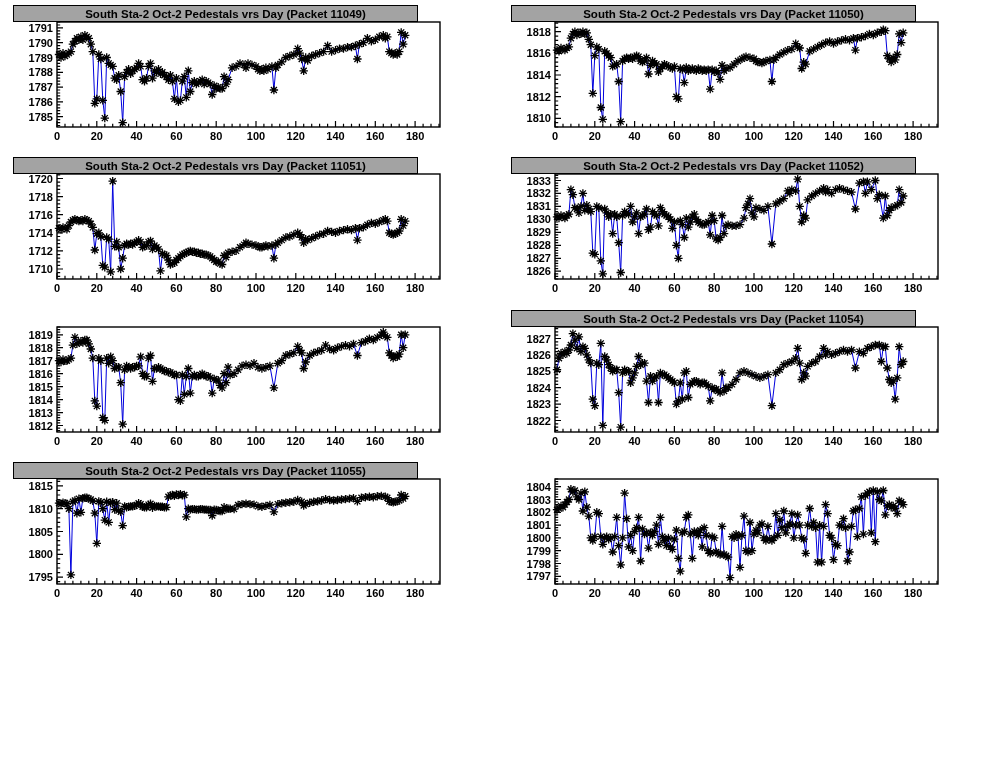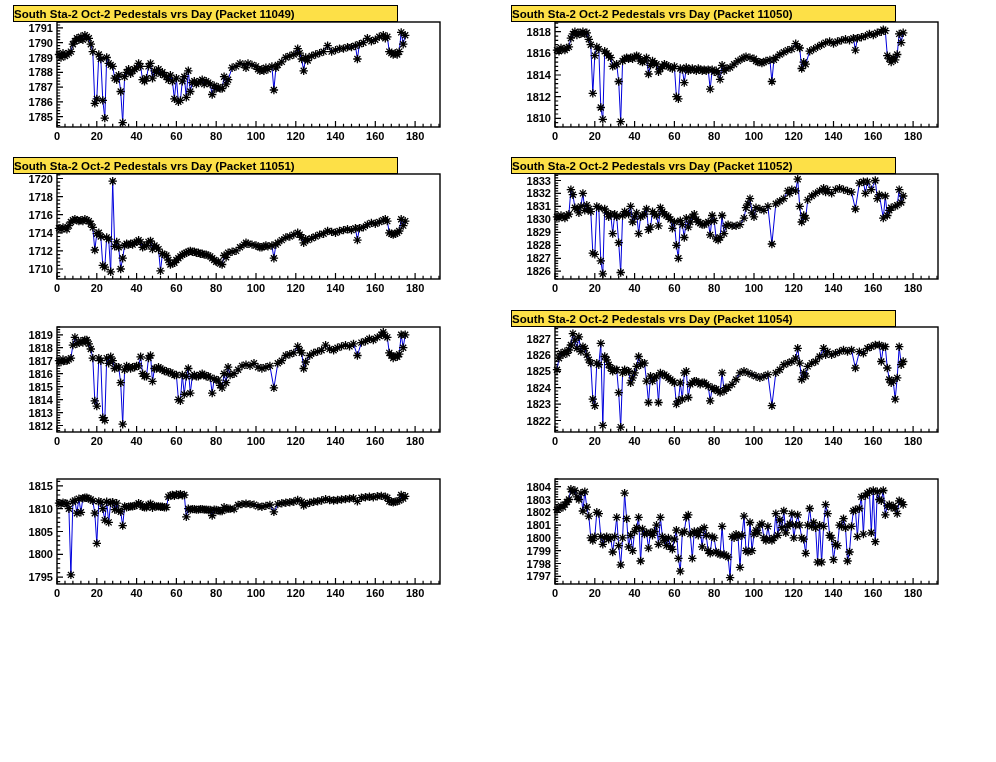--- a/index.html
+++ b/index.html
@@ -1,21 +1,21 @@
 <!DOCTYPE html>
 <html><head>
 <meta charset="utf-8">
 <style>
   html,body{margin:0;padding:0;background:#ffffff;}
   .canvas{position:relative;width:996px;height:762px;background:#ffffff;overflow:hidden;
           font-family:"Liberation Sans",sans-serif;}
   .pad{position:absolute;width:498px;height:152px;}
   .plot-svg{position:absolute;left:0;top:0;}
-  .title-box{position:absolute;left:13px;top:5px;width:383px;height:15px;background:#fde047;
-             border:1.5px solid #000;display:flex;align-items:center;justify-content:flex-start;}
+  .title-box{position:absolute;left:13px;top:5px;width:383px;height:15px;background:#a3a3a3;
+             border:1.5px solid #000;display:flex;align-items:center;justify-content:center;padding-left:20px;}
   .plot-title{font:bold 11.5px "Liberation Sans",sans-serif;color:#000;white-space:nowrap;}
   svg text.tick{font:bold 11px "Liberation Sans",sans-serif;fill:#000;}
 </style>
 </head>
 <body>
 
 <div class="canvas">
   <div class="pad" style="left:0px;top:0px">
     <svg class="plot-svg" width="498" height="152">
         <rect x="57" y="22" width="383" height="105" fill="#ffffff" stroke="#000000" stroke-width="1.4"></rect>
@@ -194,20 +194,23 @@
         <text x="375.3" y="139.5" text-anchor="middle" class="tick">160</text>
         <text x="415.1" y="139.5" text-anchor="middle" class="tick">180</text>
         <text x="53" y="124.2" text-anchor="end" class="tick">1795</text>
         <text x="53" y="101.3" text-anchor="end" class="tick">1800</text>
         <text x="53" y="78.5" text-anchor="end" class="tick">1805</text>
         <text x="53" y="55.7" text-anchor="end" class="tick">1810</text>
         <text x="53" y="32.8" text-anchor="end" class="tick">1815</text>
         <polyline points="59.0,46.2 61.0,46.7 63.0,45.7 65.0,46.2 66.9,46.7 68.9,51.7 70.9,117.9 72.9,44.8 74.9,43.5 76.9,56.2 78.9,41.6 80.9,55.3 82.9,41.2 84.9,40.7 86.8,40.7 88.8,41.6 90.8,42.5 92.8,43.9 94.8,56.2 96.8,86.4 98.8,44.4 100.8,45.3 102.8,51.7 104.8,63.1 106.7,44.8 108.7,65.4 110.7,45.7 112.7,45.3 114.7,52.6 116.7,46.2 118.7,53.5 120.7,54.9 122.7,68.6 124.6,49.4 126.6,50.3 128.6,49.8 130.6,49.4 132.6,49.4 134.6,48.9 136.6,48.0 138.6,46.2 140.6,47.1 142.6,49.8 144.5,50.3 146.5,50.3 148.5,47.6 150.5,46.7 152.5,50.8 154.5,48.9 156.5,49.4 158.5,49.4 160.5,49.8 162.4,49.8 164.4,50.3 166.4,50.3 168.4,39.8 170.4,38.4 172.4,38.0 174.4,38.9 176.4,37.5 178.4,38.0 180.4,37.1 182.3,38.4 184.3,38.0 186.3,59.9 188.3,51.7 190.3,52.6 192.3,52.1 194.3,52.1 196.3,52.6 198.3,52.6 200.3,52.1 202.2,52.1 204.2,52.6 206.2,52.6 208.2,53.0 210.2,53.0 212.2,58.5 214.2,52.6 216.2,53.0 218.2,53.5 220.1,54.0 222.1,54.0 224.1,50.3 226.1,52.1 228.1,51.7 230.1,51.7 234.1,52.1 238.1,48.0 242.0,47.1 246.0,46.7 250.0,47.1 254.0,47.6 258.0,49.4 261.9,49.8 265.9,48.9 269.9,48.0 273.9,54.9 277.8,47.1 281.8,46.2 285.8,45.7 289.8,45.3 293.8,44.8 297.7,43.0 301.7,44.8 303.7,48.5 305.7,47.1 309.7,45.7 313.7,44.8 317.6,44.4 321.6,43.5 325.6,42.1 329.6,43.0 333.6,43.5 337.5,43.0 341.5,42.5 345.5,42.1 349.5,41.6 353.5,41.2 357.4,44.4 361.4,40.7 365.4,40.3 369.4,39.8 373.3,40.3 377.3,39.3 381.3,38.9 385.3,39.8 387.3,40.7 389.3,44.4 391.3,44.8 393.2,45.3 395.2,44.8 397.2,44.4 399.2,43.5 401.2,38.0 403.2,41.6 405.2,39.3" fill="none" stroke="#0000dd" stroke-width="1"></polyline>
         <path d="M54.8,46.2H63.2M59.0,42.0V50.4M56.0,43.2L62.0,49.2M56.0,49.2L62.0,43.2M56.8,46.7H65.2M61.0,42.5V50.9M58.0,43.7L64.0,49.7M58.0,49.7L64.0,43.7M58.8,45.7H67.2M63.0,41.5V49.9M60.0,42.7L66.0,48.7M60.0,48.7L66.0,42.7M60.8,46.2H69.2M65.0,42.0V50.4M62.0,43.2L68.0,49.2M62.0,49.2L68.0,43.2M62.7,46.7H71.1M66.9,42.5V50.9M63.9,43.7L69.9,49.7M63.9,49.7L69.9,43.7M64.7,51.7H73.1M68.9,47.5V55.9M65.9,48.7L71.9,54.7M65.9,54.7L71.9,48.7M66.7,117.9H75.1M70.9,113.7V122.1M67.9,114.9L73.9,120.9M67.9,120.9L73.9,114.9M68.7,44.8H77.1M72.9,40.6V49.0M69.9,41.8L75.9,47.8M69.9,47.8L75.9,41.8M70.7,43.5H79.1M74.9,39.3V47.7M71.9,40.5L77.9,46.5M71.9,46.5L77.9,40.5M72.7,56.2H81.1M76.9,52.0V60.4M73.9,53.2L79.9,59.2M73.9,59.2L79.9,53.2M74.7,41.6H83.1M78.9,37.4V45.8M75.9,38.6L81.9,44.6M75.9,44.6L81.9,38.6M76.7,55.3H85.1M80.9,51.1V59.5M77.9,52.3L83.9,58.3M77.9,58.3L83.9,52.3M78.7,41.2H87.1M82.9,37.0V45.4M79.9,38.2L85.9,44.2M79.9,44.2L85.9,38.2M80.7,40.7H89.1M84.9,36.5V44.9M81.9,37.7L87.9,43.7M81.9,43.7L87.9,37.7M82.6,40.7H91.0M86.8,36.5V44.9M83.8,37.7L89.8,43.7M83.8,43.7L89.8,37.7M84.6,41.6H93.0M88.8,37.4V45.8M85.8,38.6L91.8,44.6M85.8,44.6L91.8,38.6M86.6,42.5H95.0M90.8,38.3V46.7M87.8,39.5L93.8,45.5M87.8,45.5L93.8,39.5M88.6,43.9H97.0M92.8,39.7V48.1M89.8,40.9L95.8,46.9M89.8,46.9L95.8,40.9M90.6,56.2H99.0M94.8,52.0V60.4M91.8,53.2L97.8,59.2M91.8,59.2L97.8,53.2M92.6,86.4H101.0M96.8,82.2V90.6M93.8,83.4L99.8,89.4M93.8,89.4L99.8,83.4M94.6,44.4H103.0M98.8,40.2V48.6M95.8,41.4L101.8,47.4M95.8,47.4L101.8,41.4M96.6,45.3H105.0M100.8,41.1V49.5M97.8,42.3L103.8,48.3M97.8,48.3L103.8,42.3M98.6,51.7H107.0M102.8,47.5V55.9M99.8,48.7L105.8,54.7M99.8,54.7L105.8,48.7M100.6,63.1H109.0M104.8,58.9V67.3M101.8,60.1L107.8,66.1M101.8,66.1L107.8,60.1M102.5,44.8H110.9M106.7,40.6V49.0M103.7,41.8L109.7,47.8M103.7,47.8L109.7,41.8M104.5,65.4H112.9M108.7,61.2V69.6M105.7,62.4L111.7,68.4M105.7,68.4L111.7,62.4M106.5,45.7H114.9M110.7,41.5V49.9M107.7,42.7L113.7,48.7M107.7,48.7L113.7,42.7M108.5,45.3H116.9M112.7,41.1V49.5M109.7,42.3L115.7,48.3M109.7,48.3L115.7,42.3M110.5,52.6H118.9M114.7,48.4V56.8M111.7,49.6L117.7,55.6M111.7,55.6L117.7,49.6M112.5,46.2H120.9M116.7,42.0V50.4M113.7,43.2L119.7,49.2M113.7,49.2L119.7,43.2M114.5,53.5H122.9M118.7,49.3V57.7M115.7,50.5L121.7,56.5M115.7,56.5L121.7,50.5M116.5,54.9H124.9M120.7,50.7V59.1M117.7,51.9L123.7,57.9M117.7,57.9L123.7,51.9M118.5,68.6H126.9M122.7,64.4V72.8M119.7,65.6L125.7,71.6M119.7,71.6L125.7,65.6M120.4,49.4H128.8M124.6,45.2V53.6M121.6,46.4L127.6,52.4M121.6,52.4L127.6,46.4M122.4,50.3H130.8M126.6,46.1V54.5M123.6,47.3L129.6,53.3M123.6,53.3L129.6,47.3M124.4,49.8H132.8M128.6,45.6V54.0M125.6,46.8L131.6,52.8M125.6,52.8L131.6,46.8M126.4,49.4H134.8M130.6,45.2V53.6M127.6,46.4L133.6,52.4M127.6,52.4L133.6,46.4M128.4,49.4H136.8M132.6,45.2V53.6M129.6,46.4L135.6,52.4M129.6,52.4L135.6,46.4M130.4,48.9H138.8M134.6,44.7V53.1M131.6,45.9L137.6,51.9M131.6,51.9L137.6,45.9M132.4,48.0H140.8M136.6,43.8V52.2M133.6,45.0L139.6,51.0M133.6,51.0L139.6,45.0M134.4,46.2H142.8M138.6,42.0V50.4M135.6,43.2L141.6,49.2M135.6,49.2L141.6,43.2M136.4,47.1H144.8M140.6,42.9V51.3M137.6,44.1L143.6,50.1M137.6,50.1L143.6,44.1M138.4,49.8H146.8M142.6,45.6V54.0M139.6,46.8L145.6,52.8M139.6,52.8L145.6,46.8M140.3,50.3H148.7M144.5,46.1V54.5M141.5,47.3L147.5,53.3M141.5,53.3L147.5,47.3M142.3,50.3H150.7M146.5,46.1V54.5M143.5,47.3L149.5,53.3M143.5,53.3L149.5,47.3M144.3,47.6H152.7M148.5,43.4V51.8M145.5,44.6L151.5,50.6M145.5,50.6L151.5,44.6M146.3,46.7H154.7M150.5,42.5V50.9M147.5,43.7L153.5,49.7M147.5,49.7L153.5,43.7M148.3,50.8H156.7M152.5,46.6V55.0M149.5,47.8L155.5,53.8M149.5,53.8L155.5,47.8M150.3,48.9H158.7M154.5,44.7V53.1M151.5,45.9L157.5,51.9M151.5,51.9L157.5,45.9M152.3,49.4H160.7M156.5,45.2V53.6M153.5,46.4L159.5,52.4M153.5,52.4L159.5,46.4M154.3,49.4H162.7M158.5,45.2V53.6M155.5,46.4L161.5,52.4M155.5,52.4L161.5,46.4M156.3,49.8H164.7M160.5,45.6V54.0M157.5,46.8L163.5,52.8M157.5,52.8L163.5,46.8M158.2,49.8H166.6M162.4,45.6V54.0M159.4,46.8L165.4,52.8M159.4,52.8L165.4,46.8M160.2,50.3H168.6M164.4,46.1V54.5M161.4,47.3L167.4,53.3M161.4,53.3L167.4,47.3M162.2,50.3H170.6M166.4,46.1V54.5M163.4,47.3L169.4,53.3M163.4,53.3L169.4,47.3M164.2,39.8H172.6M168.4,35.6V44.0M165.4,36.8L171.4,42.8M165.4,42.8L171.4,36.8M166.2,38.4H174.6M170.4,34.2V42.6M167.4,35.4L173.4,41.4M167.4,41.4L173.4,35.4M168.2,38.0H176.6M172.4,33.8V42.2M169.4,35.0L175.4,41.0M169.4,41.0L175.4,35.0M170.2,38.9H178.6M174.4,34.7V43.1M171.4,35.9L177.4,41.9M171.4,41.9L177.4,35.9M172.2,37.5H180.6M176.4,33.3V41.7M173.4,34.5L179.4,40.5M173.4,40.5L179.4,34.5M174.2,38.0H182.6M178.4,33.8V42.2M175.4,35.0L181.4,41.0M175.4,41.0L181.4,35.0M176.2,37.1H184.6M180.4,32.9V41.3M177.4,34.1L183.4,40.1M177.4,40.1L183.4,34.1M178.1,38.4H186.5M182.3,34.2V42.6M179.3,35.4L185.3,41.4M179.3,41.4L185.3,35.4M180.1,38.0H188.5M184.3,33.8V42.2M181.3,35.0L187.3,41.0M181.3,41.0L187.3,35.0M182.1,59.9H190.5M186.3,55.7V64.1M183.3,56.9L189.3,62.9M183.3,62.9L189.3,56.9M184.1,51.7H192.5M188.3,47.5V55.9M185.3,48.7L191.3,54.7M185.3,54.7L191.3,48.7M186.1,52.6H194.5M190.3,48.4V56.8M187.3,49.6L193.3,55.6M187.3,55.6L193.3,49.6M188.1,52.1H196.5M192.3,47.9V56.3M189.3,49.1L195.3,55.1M189.3,55.1L195.3,49.1M190.1,52.1H198.5M194.3,47.9V56.3M191.3,49.1L197.3,55.1M191.3,55.1L197.3,49.1M192.1,52.6H200.5M196.3,48.4V56.8M193.3,49.6L199.3,55.6M193.3,55.6L199.3,49.6M194.1,52.6H202.5M198.3,48.4V56.8M195.3,49.6L201.3,55.6M195.3,55.6L201.3,49.6M196.1,52.1H204.5M200.3,47.9V56.3M197.3,49.1L203.3,55.1M197.3,55.1L203.3,49.1M198.0,52.1H206.4M202.2,47.9V56.3M199.2,49.1L205.2,55.1M199.2,55.1L205.2,49.1M200.0,52.6H208.4M204.2,48.4V56.8M201.2,49.6L207.2,55.6M201.2,55.6L207.2,49.6M202.0,52.6H210.4M206.2,48.4V56.8M203.2,49.6L209.2,55.6M203.2,55.6L209.2,49.6M204.0,53.0H212.4M208.2,48.8V57.2M205.2,50.0L211.2,56.0M205.2,56.0L211.2,50.0M206.0,53.0H214.4M210.2,48.8V57.2M207.2,50.0L213.2,56.0M207.2,56.0L213.2,50.0M208.0,58.5H216.4M212.2,54.3V62.7M209.2,55.5L215.2,61.5M209.2,61.5L215.2,55.5M210.0,52.6H218.4M214.2,48.4V56.8M211.2,49.6L217.2,55.6M211.2,55.6L217.2,49.6M212.0,53.0H220.4M216.2,48.8V57.2M213.2,50.0L219.2,56.0M213.2,56.0L219.2,50.0M214.0,53.5H222.4M218.2,49.3V57.7M215.2,50.5L221.2,56.5M215.2,56.5L221.2,50.5M215.9,54.0H224.3M220.1,49.8V58.2M217.1,51.0L223.1,57.0M217.1,57.0L223.1,51.0M217.9,54.0H226.3M222.1,49.8V58.2M219.1,51.0L225.1,57.0M219.1,57.0L225.1,51.0M219.9,50.3H228.3M224.1,46.1V54.5M221.1,47.3L227.1,53.3M221.1,53.3L227.1,47.3M221.9,52.1H230.3M226.1,47.9V56.3M223.1,49.1L229.1,55.1M223.1,55.1L229.1,49.1M223.9,51.7H232.3M228.1,47.5V55.9M225.1,48.7L231.1,54.7M225.1,54.7L231.1,48.7M225.9,51.7H234.3M230.1,47.5V55.9M227.1,48.7L233.1,54.7M227.1,54.7L233.1,48.7M229.9,52.1H238.3M234.1,47.9V56.3M231.1,49.1L237.1,55.1M231.1,55.1L237.1,49.1M233.9,48.0H242.3M238.1,43.8V52.2M235.1,45.0L241.1,51.0M235.1,51.0L241.1,45.0M237.8,47.1H246.2M242.0,42.9V51.3M239.0,44.1L245.0,50.1M239.0,50.1L245.0,44.1M241.8,46.7H250.2M246.0,42.5V50.9M243.0,43.7L249.0,49.7M243.0,49.7L249.0,43.7M245.8,47.1H254.2M250.0,42.9V51.3M247.0,44.1L253.0,50.1M247.0,50.1L253.0,44.1M249.8,47.6H258.2M254.0,43.4V51.8M251.0,44.6L257.0,50.6M251.0,50.6L257.0,44.6M253.8,49.4H262.2M258.0,45.2V53.6M255.0,46.4L261.0,52.4M255.0,52.4L261.0,46.4M257.7,49.8H266.1M261.9,45.6V54.0M258.9,46.8L264.9,52.8M258.9,52.8L264.9,46.8M261.7,48.9H270.1M265.9,44.7V53.1M262.9,45.9L268.9,51.9M262.9,51.9L268.9,45.9M265.7,48.0H274.1M269.9,43.8V52.2M266.9,45.0L272.9,51.0M266.9,51.0L272.9,45.0M269.7,54.9H278.1M273.9,50.7V59.1M270.9,51.9L276.9,57.9M270.9,57.9L276.9,51.9M273.6,47.1H282.0M277.8,42.9V51.3M274.8,44.1L280.8,50.1M274.8,50.1L280.8,44.1M277.6,46.2H286.0M281.8,42.0V50.4M278.8,43.2L284.8,49.2M278.8,49.2L284.8,43.2M281.6,45.7H290.0M285.8,41.5V49.9M282.8,42.7L288.8,48.7M282.8,48.7L288.8,42.7M285.6,45.3H294.0M289.8,41.1V49.5M286.8,42.3L292.8,48.3M286.8,48.3L292.8,42.3M289.6,44.8H298.0M293.8,40.6V49.0M290.8,41.8L296.8,47.8M290.8,47.8L296.8,41.8M293.5,43.0H301.9M297.7,38.8V47.2M294.7,40.0L300.7,46.0M294.7,46.0L300.7,40.0M297.5,44.8H305.9M301.7,40.6V49.0M298.7,41.8L304.7,47.8M298.7,47.8L304.7,41.8M299.5,48.5H307.9M303.7,44.3V52.7M300.7,45.5L306.7,51.5M300.7,51.5L306.7,45.5M301.5,47.1H309.9M305.7,42.9V51.3M302.7,44.1L308.7,50.1M302.7,50.1L308.7,44.1M305.5,45.7H313.9M309.7,41.5V49.9M306.7,42.7L312.7,48.7M306.7,48.7L312.7,42.7M309.5,44.8H317.9M313.7,40.6V49.0M310.7,41.8L316.7,47.8M310.7,47.8L316.7,41.8M313.4,44.4H321.8M317.6,40.2V48.6M314.6,41.4L320.6,47.4M314.6,47.4L320.6,41.4M317.4,43.5H325.8M321.6,39.3V47.7M318.6,40.5L324.6,46.5M318.6,46.5L324.6,40.5M321.4,42.1H329.8M325.6,37.9V46.3M322.6,39.1L328.6,45.1M322.6,45.1L328.6,39.1M325.4,43.0H333.8M329.6,38.8V47.2M326.6,40.0L332.6,46.0M326.6,46.0L332.6,40.0M329.4,43.5H337.8M333.6,39.3V47.7M330.6,40.5L336.6,46.5M330.6,46.5L336.6,40.5M333.3,43.0H341.7M337.5,38.8V47.2M334.5,40.0L340.5,46.0M334.5,46.0L340.5,40.0M337.3,42.5H345.7M341.5,38.3V46.7M338.5,39.5L344.5,45.5M338.5,45.5L344.5,39.5M341.3,42.1H349.7M345.5,37.9V46.3M342.5,39.1L348.5,45.1M342.5,45.1L348.5,39.1M345.3,41.6H353.7M349.5,37.4V45.8M346.5,38.6L352.5,44.6M346.5,44.6L352.5,38.6M349.3,41.2H357.7M353.5,37.0V45.4M350.5,38.2L356.5,44.2M350.5,44.2L356.5,38.2M353.2,44.4H361.6M357.4,40.2V48.6M354.4,41.4L360.4,47.4M354.4,47.4L360.4,41.4M357.2,40.7H365.6M361.4,36.5V44.9M358.4,37.7L364.4,43.7M358.4,43.7L364.4,37.7M361.2,40.3H369.6M365.4,36.1V44.5M362.4,37.3L368.4,43.3M362.4,43.3L368.4,37.3M365.2,39.8H373.6M369.4,35.6V44.0M366.4,36.8L372.4,42.8M366.4,42.8L372.4,36.8M369.1,40.3H377.5M373.3,36.1V44.5M370.3,37.3L376.3,43.3M370.3,43.3L376.3,37.3M373.1,39.3H381.5M377.3,35.1V43.5M374.3,36.3L380.3,42.3M374.3,42.3L380.3,36.3M377.1,38.9H385.5M381.3,34.7V43.1M378.3,35.9L384.3,41.9M378.3,41.9L384.3,35.9M381.1,39.8H389.5M385.3,35.6V44.0M382.3,36.8L388.3,42.8M382.3,42.8L388.3,36.8M383.1,40.7H391.5M387.3,36.5V44.9M384.3,37.7L390.3,43.7M384.3,43.7L390.3,37.7M385.1,44.4H393.5M389.3,40.2V48.6M386.3,41.4L392.3,47.4M386.3,47.4L392.3,41.4M387.1,44.8H395.5M391.3,40.6V49.0M388.3,41.8L394.3,47.8M388.3,47.8L394.3,41.8M389.0,45.3H397.4M393.2,41.1V49.5M390.2,42.3L396.2,48.3M390.2,48.3L396.2,42.3M391.0,44.8H399.4M395.2,40.6V49.0M392.2,41.8L398.2,47.8M392.2,47.8L398.2,41.8M393.0,44.4H401.4M397.2,40.2V48.6M394.2,41.4L400.2,47.4M394.2,47.4L400.2,41.4M395.0,43.5H403.4M399.2,39.3V47.7M396.2,40.5L402.2,46.5M396.2,46.5L402.2,40.5M397.0,38.0H405.4M401.2,33.8V42.2M398.2,35.0L404.2,41.0M398.2,41.0L404.2,35.0M399.0,41.6H407.4M403.2,37.4V45.8M400.2,38.6L406.2,44.6M400.2,44.6L406.2,38.6M401.0,39.3H409.4M405.2,35.1V43.5M402.2,36.3L408.2,42.3M402.2,42.3L408.2,36.3" stroke="#000000" stroke-width="1.3" fill="none"></path>
       </svg>
+    <div class="title-box">
+      <span class="plot-title">South Sta-2 Oct-2 Pedestals vrs Day (Packet 11055)</span>
+    </div>
   </div>
   <div class="pad" style="left:498px;top:457px">
     <svg class="plot-svg" width="498" height="152">
         <rect x="57" y="22" width="383" height="105" fill="#ffffff" stroke="#000000" stroke-width="1.4"></rect>
         <path d="M57.0,127V121M96.8,127V121M136.6,127V121M176.4,127V121M216.2,127V121M256.0,127V121M295.8,127V121M335.5,127V121M375.3,127V121M415.1,127V121M65.0,127V123.8M72.9,127V123.8M80.9,127V123.8M88.8,127V123.8M104.8,127V123.8M112.7,127V123.8M120.7,127V123.8M128.6,127V123.8M144.5,127V123.8M152.5,127V123.8M160.5,127V123.8M168.4,127V123.8M184.3,127V123.8M192.3,127V123.8M200.3,127V123.8M208.2,127V123.8M224.1,127V123.8M232.1,127V123.8M240.0,127V123.8M248.0,127V123.8M263.9,127V123.8M271.9,127V123.8M279.8,127V123.8M287.8,127V123.8M303.7,127V123.8M311.7,127V123.8M319.6,127V123.8M327.6,127V123.8M343.5,127V123.8M351.5,127V123.8M359.4,127V123.8M367.4,127V123.8M383.3,127V123.8M391.3,127V123.8M399.2,127V123.8M407.2,127V123.8M423.1,127V123.8M431.0,127V123.8M439.0,127V123.8M57,119.3H63M57,106.5H63M57,93.7H63M57,80.9H63M57,68.1H63M57,55.3H63M57,42.5H63M57,29.7H63M57,127.0H60.2M57,124.4H60.2M57,121.9H60.2M57,116.8H60.2M57,114.2H60.2M57,111.6H60.2M57,109.1H60.2M57,104.0H60.2M57,101.4H60.2M57,98.8H60.2M57,96.3H60.2M57,91.1H60.2M57,88.6H60.2M57,86.0H60.2M57,83.5H60.2M57,78.3H60.2M57,75.8H60.2M57,73.2H60.2M57,70.7H60.2M57,65.5H60.2M57,63.0H60.2M57,60.4H60.2M57,57.9H60.2M57,52.7H60.2M57,50.2H60.2M57,47.6H60.2M57,45.0H60.2M57,39.9H60.2M57,37.4H60.2M57,34.8H60.2M57,32.2H60.2M57,27.1H60.2M57,24.6H60.2M57,22.0H60.2" stroke="#000000" stroke-width="1.2" fill="none"></path>
         <text x="57.0" y="139.5" text-anchor="middle" class="tick">0</text>
         <text x="96.8" y="139.5" text-anchor="middle" class="tick">20</text>
         <text x="136.6" y="139.5" text-anchor="middle" class="tick">40</text>
         <text x="176.4" y="139.5" text-anchor="middle" class="tick">60</text>
         <text x="216.2" y="139.5" text-anchor="middle" class="tick">80</text>

